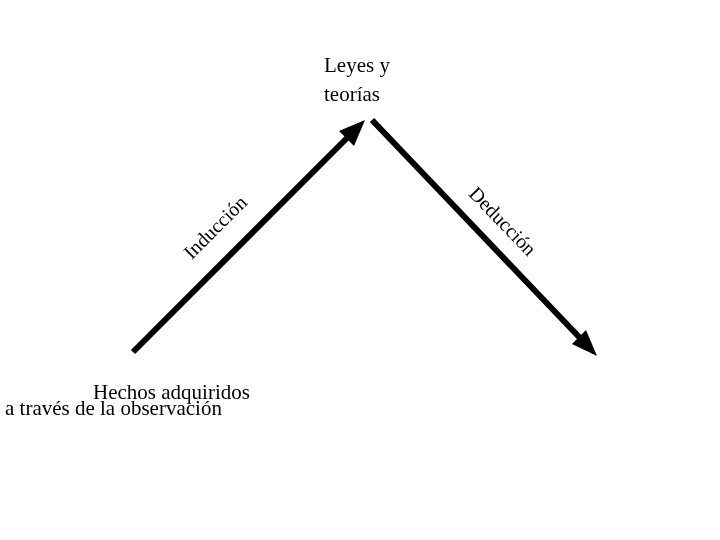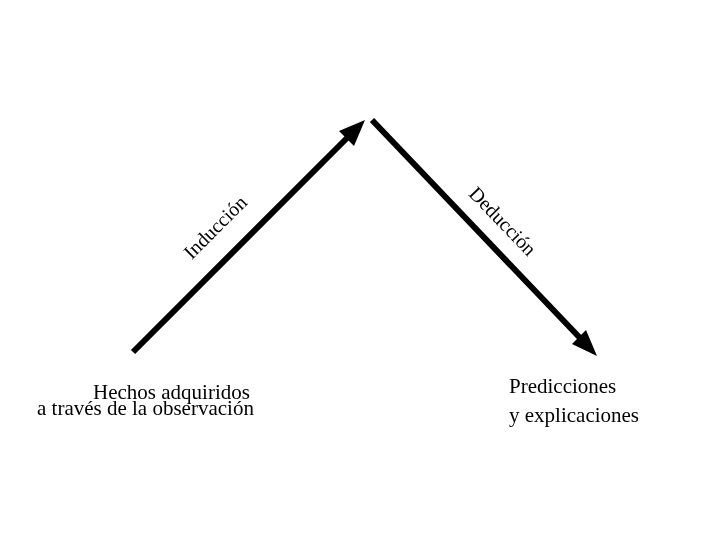--- a/index.html
+++ b/index.html
@@ -18,21 +18,21 @@
   }
   .label {
     position: absolute;
     font-size: 21px;
     line-height: 29px;
     white-space: nowrap;
     color: #000000;
   }
   #top-label      { left: 324px; top: 51px; }
   #left-label-l1  { left: 93px;  top: 378px; }
-  #left-label-l2  { left: 37px;  top: 394px; }
+  #left-label-l2  { left: 5px;  top: 394px; }
   #right-label    { left: 509px; top: 372px; }
   .arrow-label {
     position: absolute;
     font-size: 20px;
     line-height: 24px;
     width: 140px;
     text-align: center;
     white-space: nowrap;
     color: #000000;
   }
@@ -61,26 +61,26 @@
     <g>
       <line x1="133" y1="352" x2="349" y2="136" stroke="#000000" stroke-width="6"></line>
       <polygon points="365,120 354,146 339,131" fill="#000000"></polygon>
     </g>
     <g>
       <line x1="372" y1="120" x2="581" y2="339" stroke="#000000" stroke-width="6"></line>
       <polygon points="597,356 572,344 586,330" fill="#000000"></polygon>
     </g>
   </svg>
 
+  <div id="top-label" class="label">
+    <div>Leyes y</div>
+    <div>teorías</div>
+  </div>
 
   <div id="left-label-l1" class="label">Hechos adquiridos</div>
   <div id="left-label-l2" class="label">a través de la observación</div>
 
-  <div id="right-label" class="label">
-    <div>Predicciones</div>
-    <div>y explicaciones</div>
-  </div>
 
   <div id="induccion-label" class="arrow-label">Inducción</div>
 
   <div id="deduccion-label" class="arrow-label">Deducción</div>
 
 </div>
 
 </body></html>

